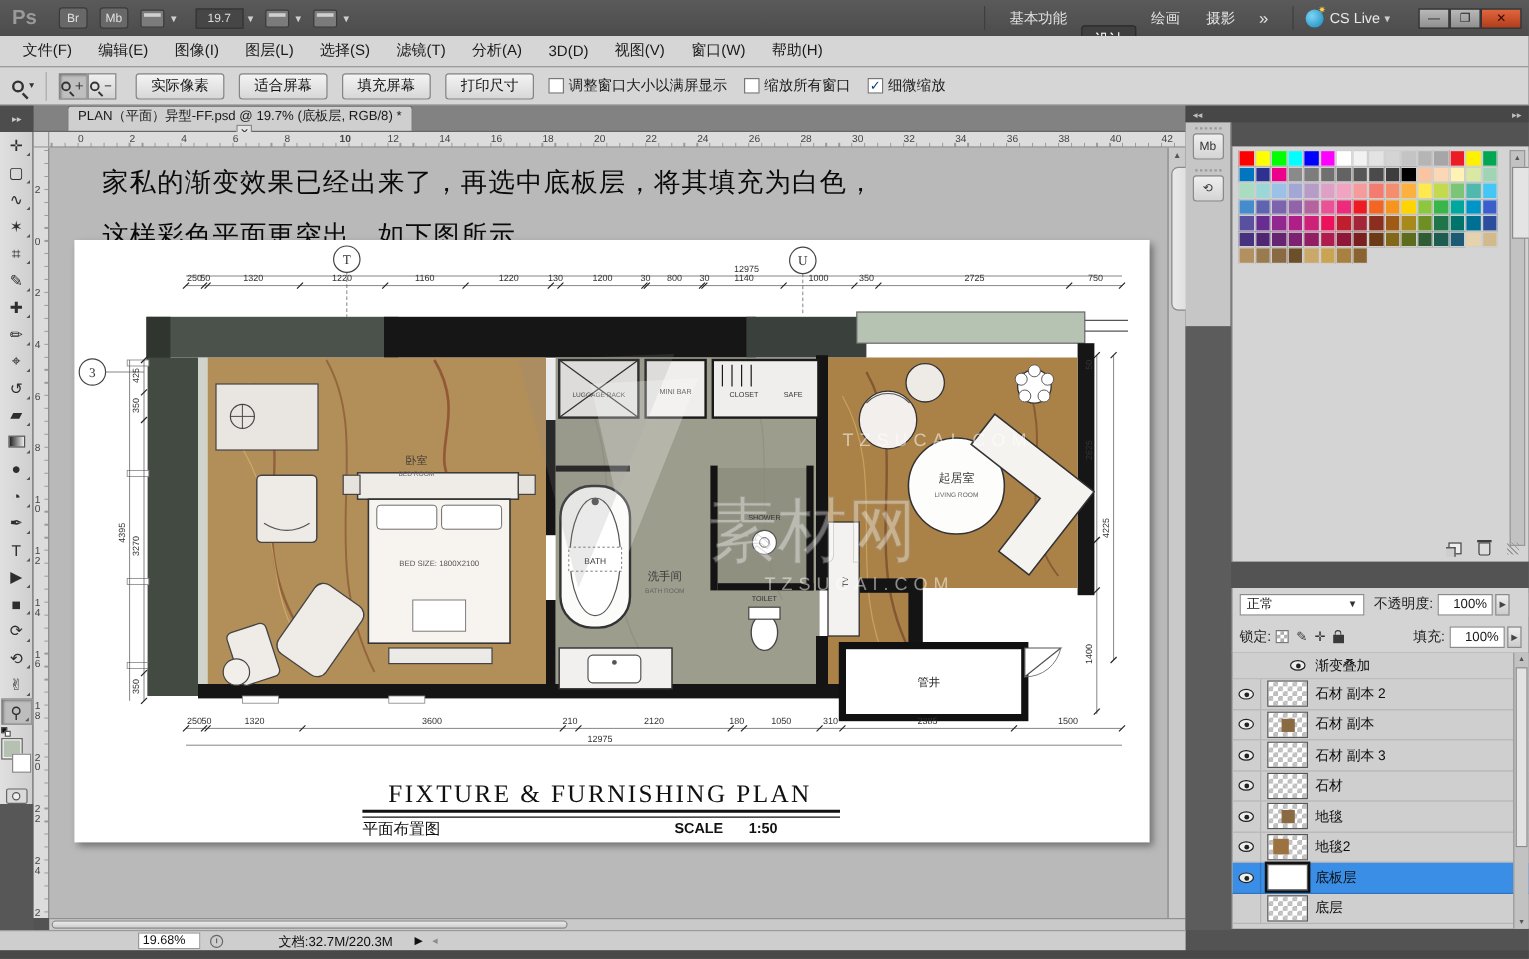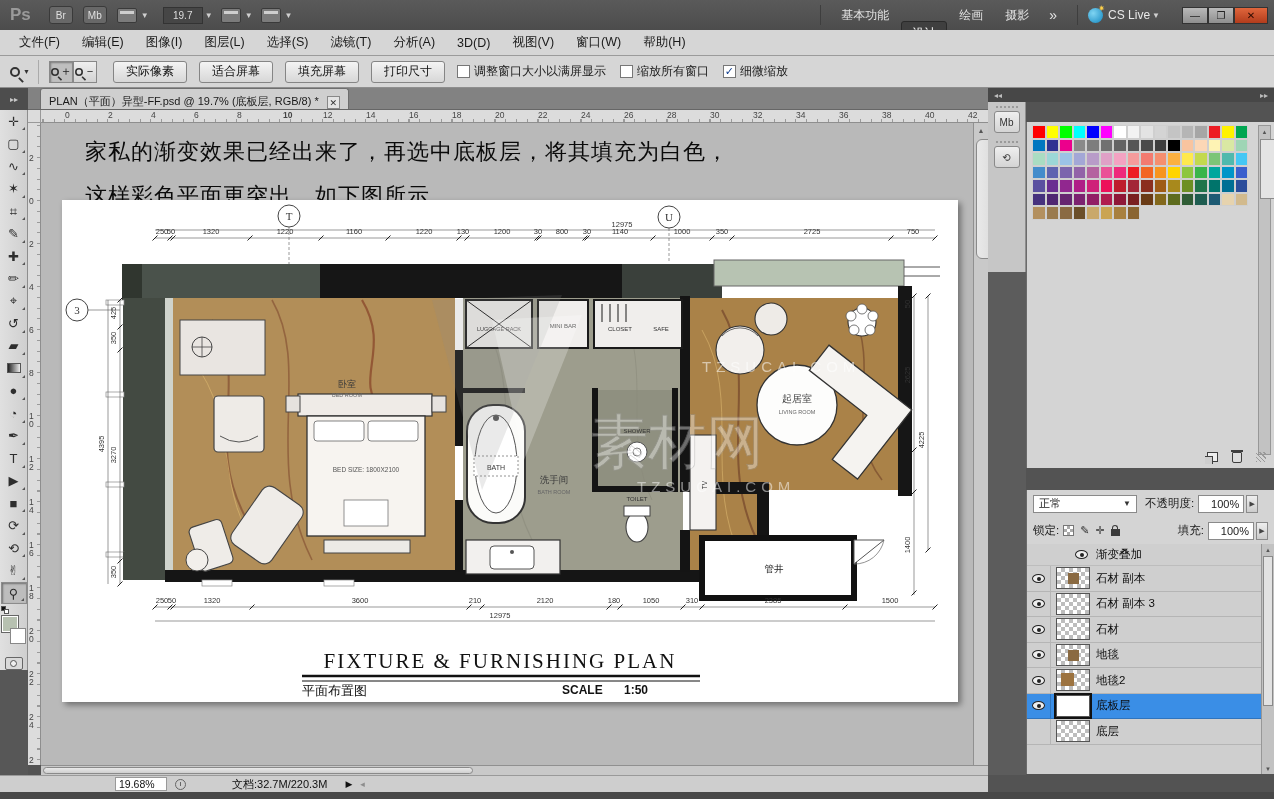--- a/index.html
+++ b/index.html
@@ -38,21 +38,21 @@
   .zbtns{display:flex;margin:0 10px;}
   .zbtn{width:24px;height:22px;border:1px solid #888;background:linear-gradient(#efefef,#d2d2d2);display:flex;align-items:center;justify-content:center;font-size:12px;color:#222;}
   .zbtn.pressed{background:#bfbfbf;box-shadow:inset 1px 1px 2px rgba(0,0,0,.35);}
   .chk{display:flex;align-items:center;margin-right:14px;font-size:12px;color:#1a1a1a;}
   .chk .box{width:13px;height:13px;background:#fff;border:1px solid #777;margin-right:4px;display:flex;align-items:center;justify-content:center;font-size:11px;color:#123f8f;font-weight:bold;}
   .opt-btn{height:22px;padding:0 12px;margin-right:12px;border:1px solid #858585;border-radius:3px;background:linear-gradient(#f4f4f4,#d7d7d7);font-size:12px;color:#111;display:flex;align-items:center;}
 
   
   .tools-header{left:0;top:88px;width:28px;height:22px;background:#4d4d4d;color:#c9c9c9;font-size:8px;display:flex;align-items:center;justify-content:center;}
   .tabbar{left:28px;top:88px;width:960px;height:22px;background:#828282;border-bottom:1px solid #666;display:flex;align-items:flex-end;}
-  .doc-tab{margin-left:12px;height:21px;background:#cfcfcf;border:1px solid #6e6e6e;border-bottom:none;display:flex;align-items:flex-end;padding:0 8px;font-size:11px;color:#1a1a1a;border-radius:3px 3px 0 0;}
+  .doc-tab{margin-left:28px;height:21px;background:#cfcfcf;border:1px solid #6e6e6e;border-bottom:none;display:flex;align-items:center;padding:0 8px;font-size:11px;color:#1a1a1a;border-radius:3px 3px 0 0;flex-direction:column;}
   .tab-close{margin-left:8px;width:13px;height:13px;border:1px solid #888;background:#e4e4e4;font-size:9px;display:flex;align-items:center;justify-content:center;color:#333;}
   .right-header{left:988px;top:88px;width:286px;height:14px;background:#474747;color:#bdbdbd;font-size:8px;display:flex;align-items:center;justify-content:space-between;padding:0 6px;}
 
   
   .toolscol{left:0;top:110px;width:28px;height:560px;background:linear-gradient(90deg,#e0e0e0,#cfcfcf);border-right:1px solid #8d8d8d;display:flex;flex-direction:column;align-items:center;}
   .toolsbelow{left:0;top:670px;width:28px;height:122px;background:#575757;}
   .tool{width:26px;height:23px;display:flex;align-items:center;justify-content:center;font-size:13px;color:#2e2e2e;position:relative;}
   .tool .g{line-height:1;}
   .tool.sel{background:#bdbdbd;box-shadow:inset 1px 1px 2px rgba(0,0,0,.4);border:1px solid #8c8c8c;}
   .tool .fly{position:absolute;right:2px;bottom:2px;width:0;height:0;border-left:3px solid transparent;border-bottom:3px solid #555;}
@@ -885,20 +885,27 @@
   </div>
   <div class="layers-list" id="layersList">
       <div class="effrow">
         <i class="eye"></i>
         <span class="lname">渐变叠加</span>
       </div>
       <div class="lrow">
         <div class="eyecell">
           <i class="eye"></i>
         </div>
+        <div class="thumb checker"></div>
+        <span class="lname">石材 副本 2</span>
+      </div>
+      <div class="lrow">
+        <div class="eyecell">
+          <i class="eye"></i>
+        </div>
         <div class="thumb checker">
           <i class="blob"></i>
         </div>
         <span class="lname">石材 副本</span>
       </div>
       <div class="lrow">
         <div class="eyecell">
           <i class="eye"></i>
         </div>
         <div class="thumb checker"></div>

